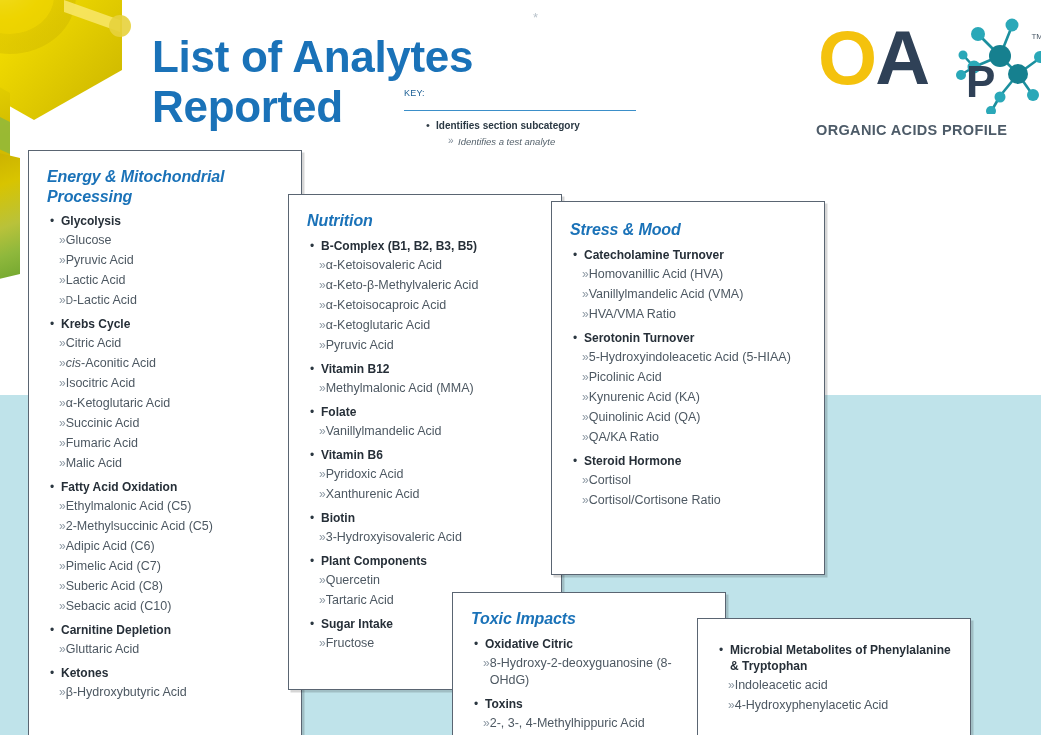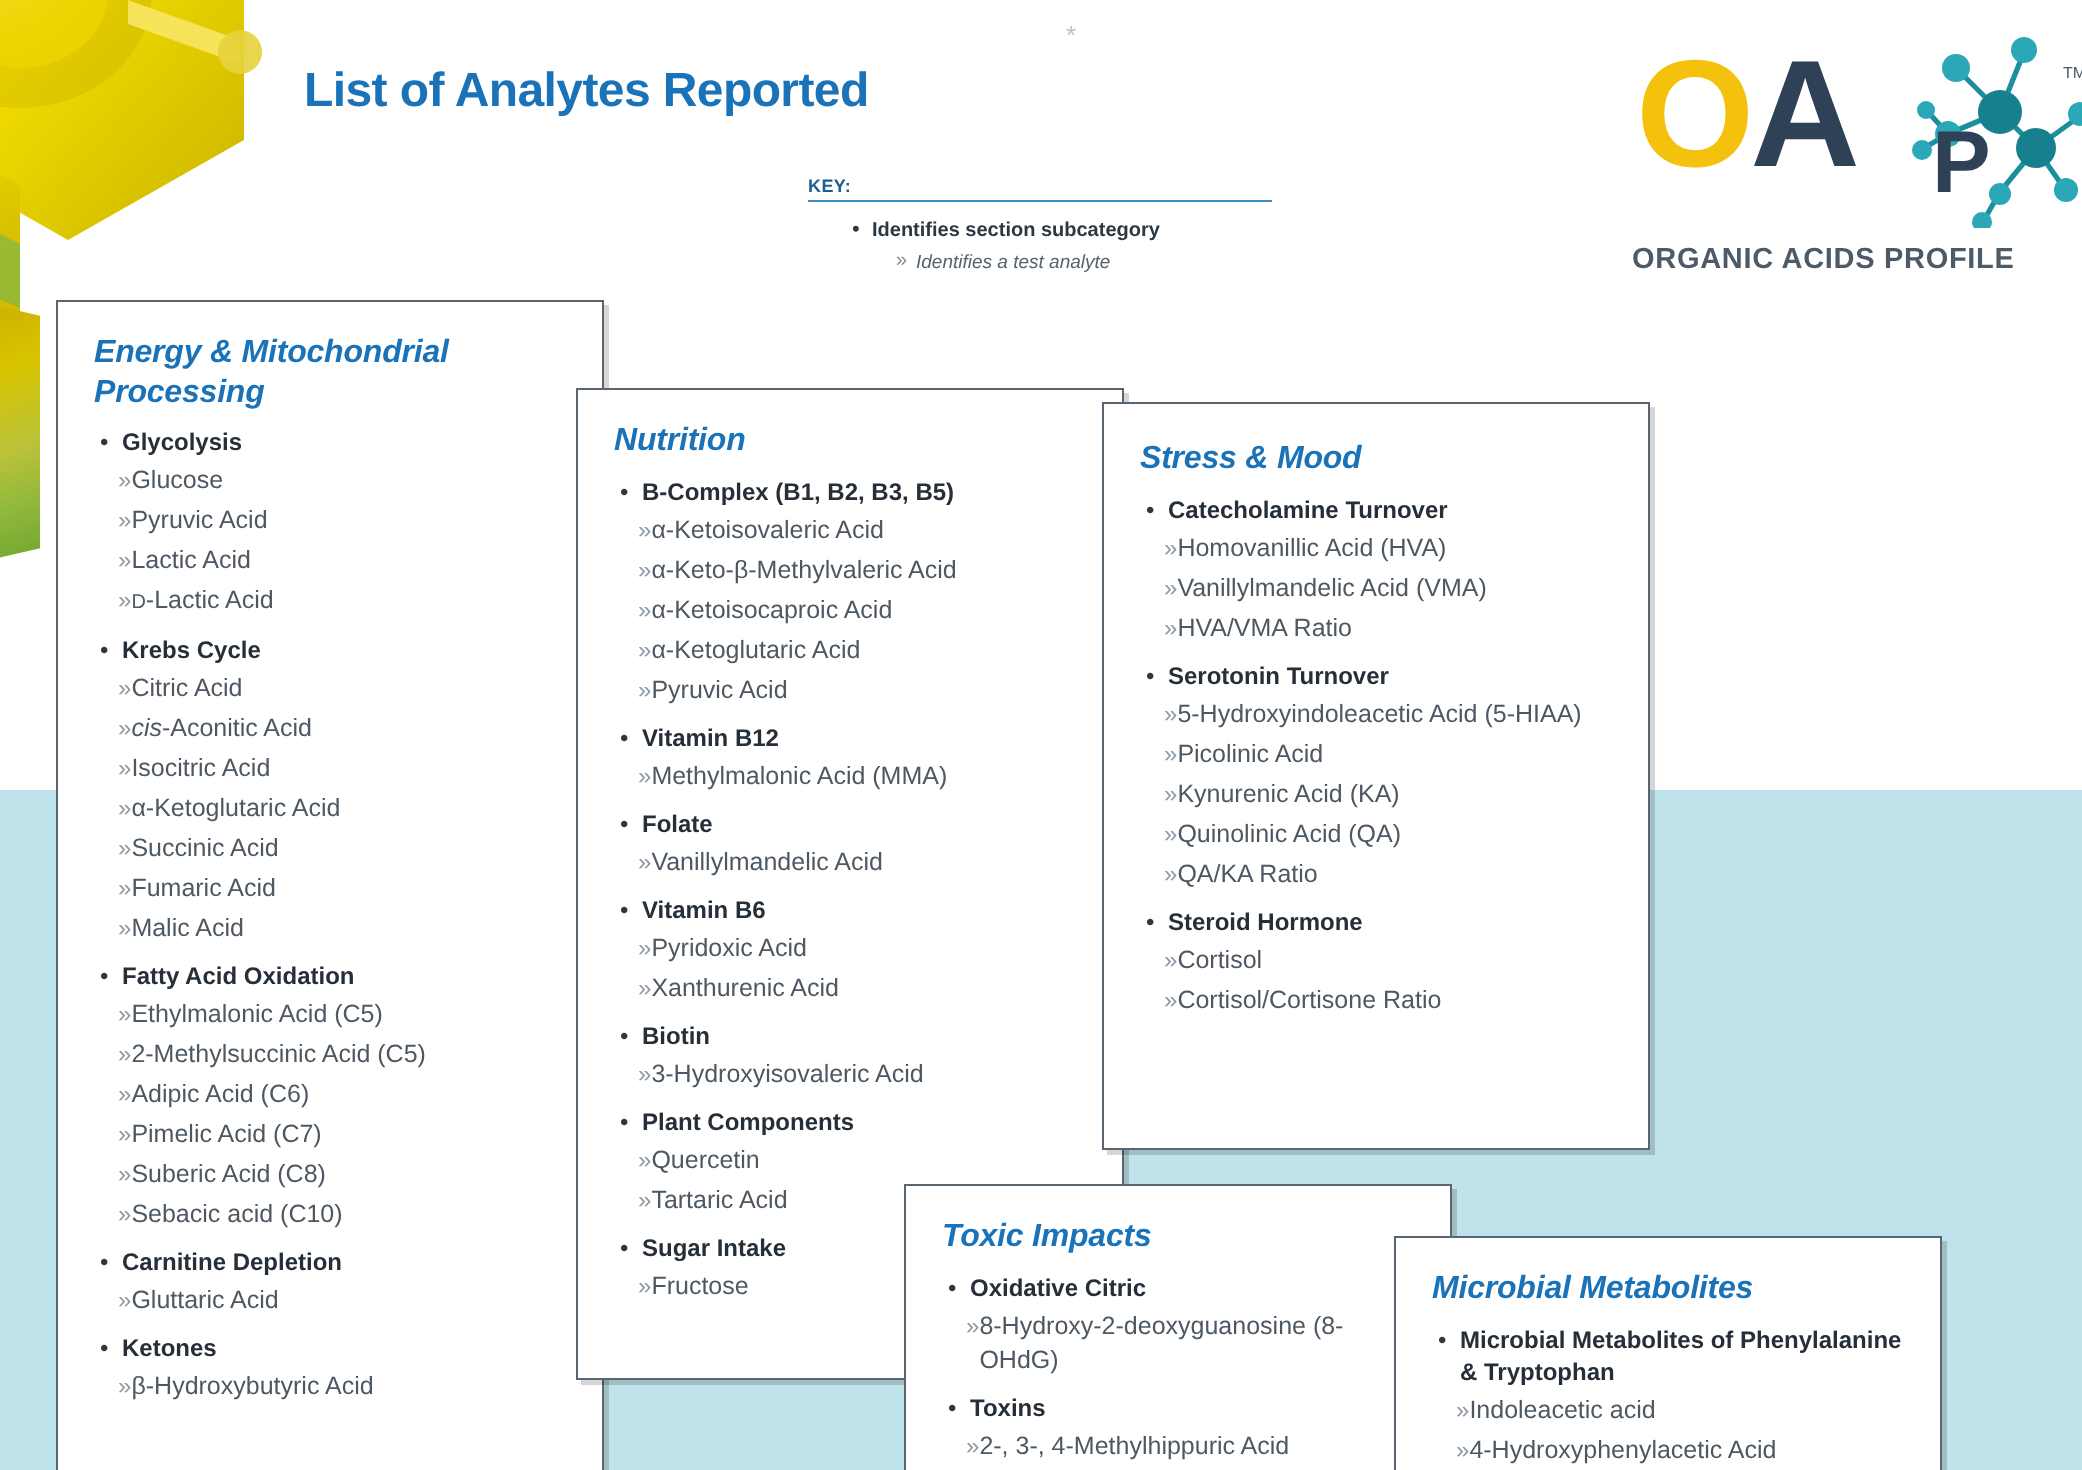--- a/index.html
+++ b/index.html
@@ -24,31 +24,31 @@
   #hex-art{ position:absolute; left:-86px; top:-92px; width:240px; height:250px; z-index:1; }
   #hex-strip{ position:absolute; left:-14px; top:150px; width:34px; height:132px; z-index:1;
      background:linear-gradient(160deg,#c9ae00 0%,#d8c400 28%,#b9c23a 58%,#8fb83c 78%,#6fa52e 100%);
      clip-path: polygon(0 0,100% 6%,100% 94%,0 100%);
      box-shadow:0 0 2px rgba(0,0,0,.2);
   }
 
   
   #page-title{
     position:absolute; left:152px; top:32px; width:520px;
-    font-size:24px; font-weight:bold; color:#1a72b8; letter-spacing:-0.3px;
+    font-size:44px; font-weight:bold; color:#1a72b8; letter-spacing:-0.3px;
     z-index:3;
   }
   #asterisk{
     position:absolute; left:533px; top:10px; font-size:13px; color:#b9c3cb; z-index:3;
   }
 
   #key-box{ position:absolute; left:404px; top:88px; width:232px; z-index:3; }
   #key-label{
-    font-size:9px; font-weight:bold; color:#1a5e94; letter-spacing:.2px;
-    border-bottom:1.4px solid #3b8fc9; padding-bottom:2px; display:block;
+    font-size:9px; font-weight:normal; color:#1a5e94; letter-spacing:.2px;
+    border-bottom:1.4px solid #3b8fc9; padding-bottom:12px; display:block;
   }
   .key-row{ display:flex; align-items:flex-start; }
   #key-l1{ margin-top:9px; padding-left:22px; }
   #key-l2{ margin-top:5px; padding-left:44px; }
   .key-bullet{ color:#2f3b45; font-size:11px; line-height:1; width:10px; flex:0 0 10px; }
   #key-l1 .key-text{ font-size:10px; font-weight:bold; color:#2a3843; }
   #key-l2 .key-bullet{ color:#7f8c98; font-size:10px; }
   #key-l2 .key-text{ font-size:9.5px; font-style:italic; color:#56636d; }
 
   
@@ -451,21 +451,20 @@
         <span class="b">•</span>
         <span class="t">Toxins</span>
       </div>
       <div class="an">
         <span class="b">»</span>
         <span class="t">2-, 3-, 4-Methylhippuric Acid</span>
       </div>
     </div>
   </div>
 <div class="panel" id="p-microbial">
-    <div class="panel-title">Microbial Metabolites</div>
     <div class="list">
       <div class="sub">
         <span class="b">•</span>
         <span class="t">Microbial Metabolites of Phenylalanine &amp; Tryptophan</span>
       </div>
       <div class="an">
         <span class="b">»</span>
         <span class="t">Indoleacetic acid</span>
       </div>
       <div class="an">

